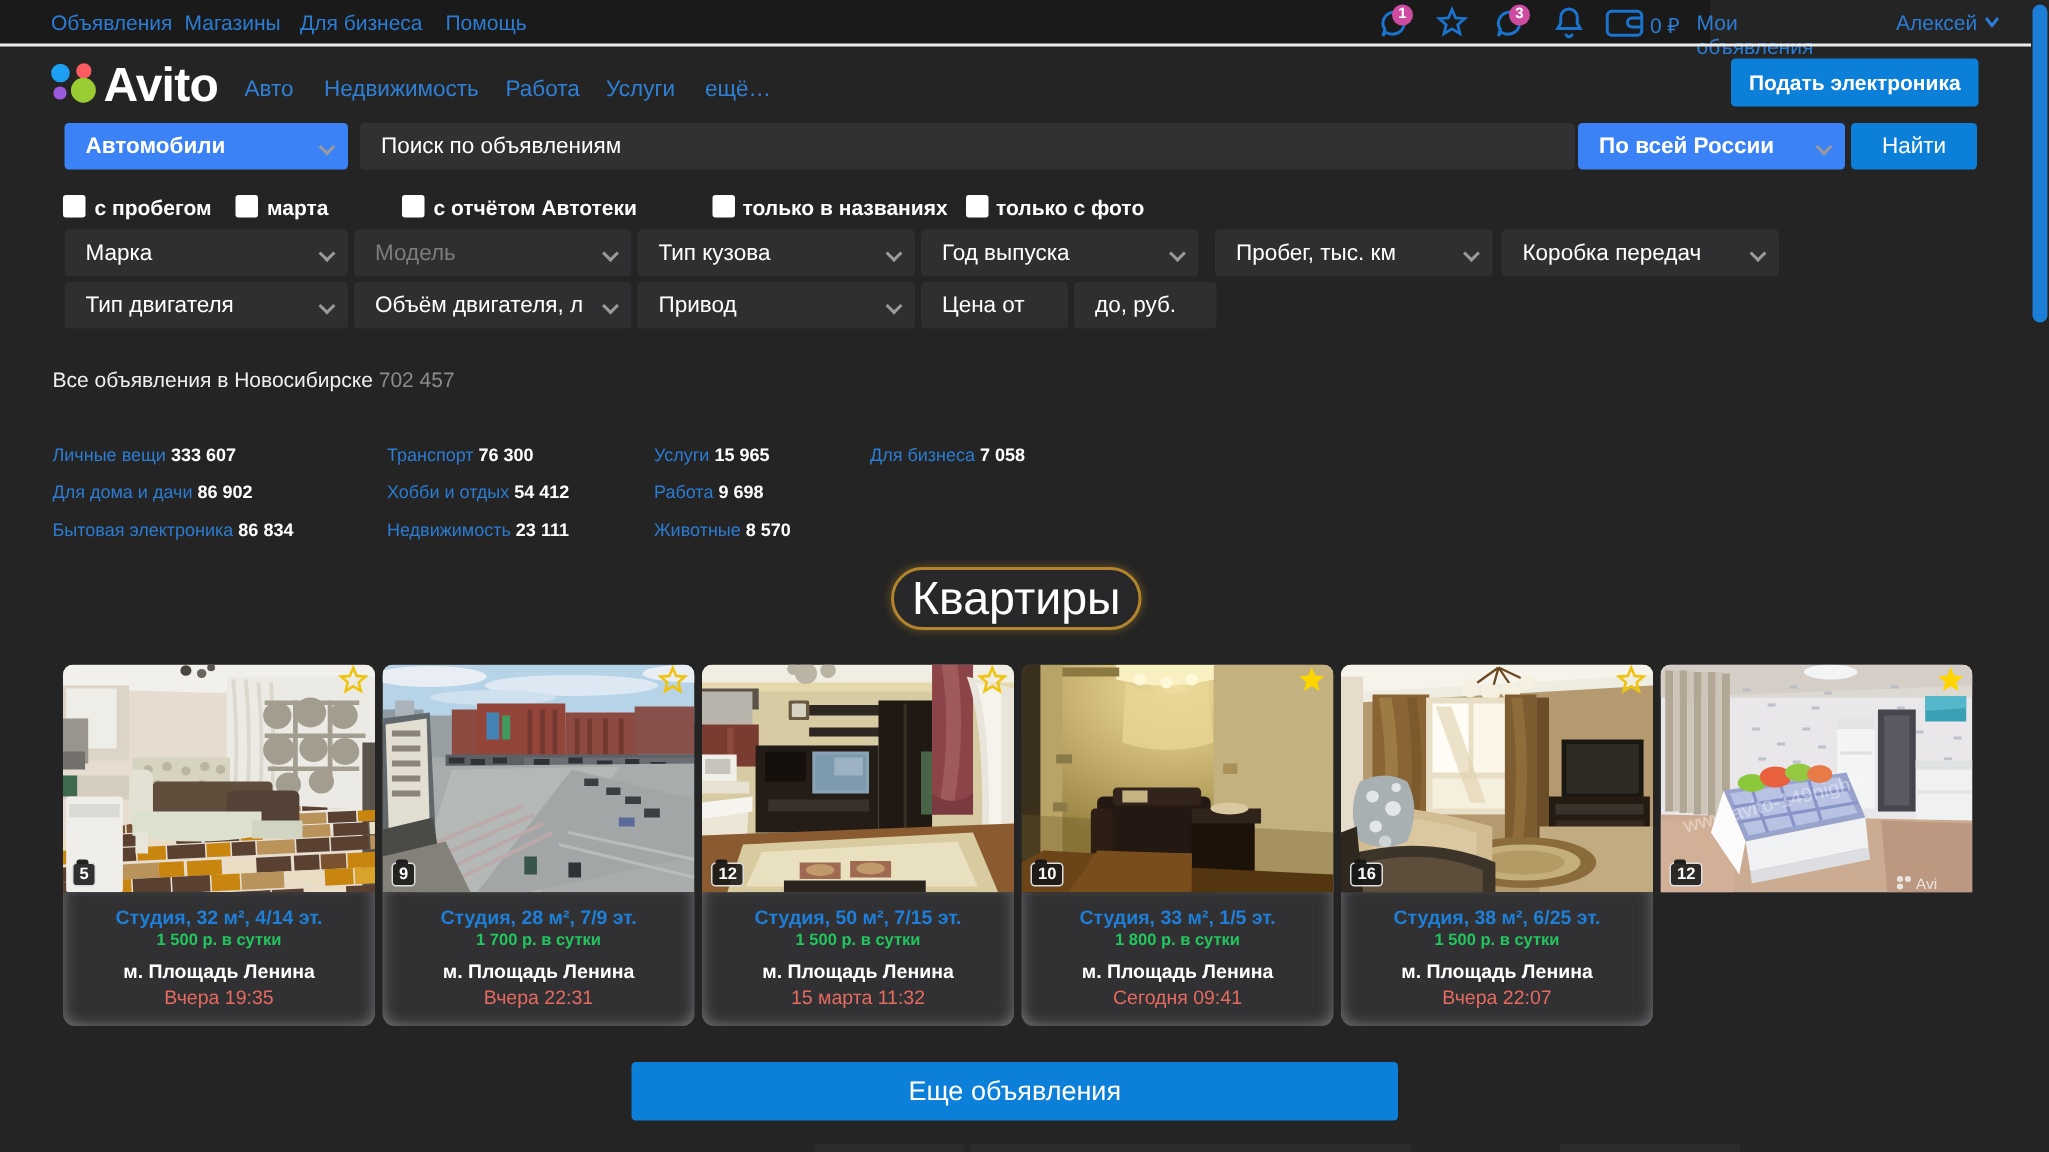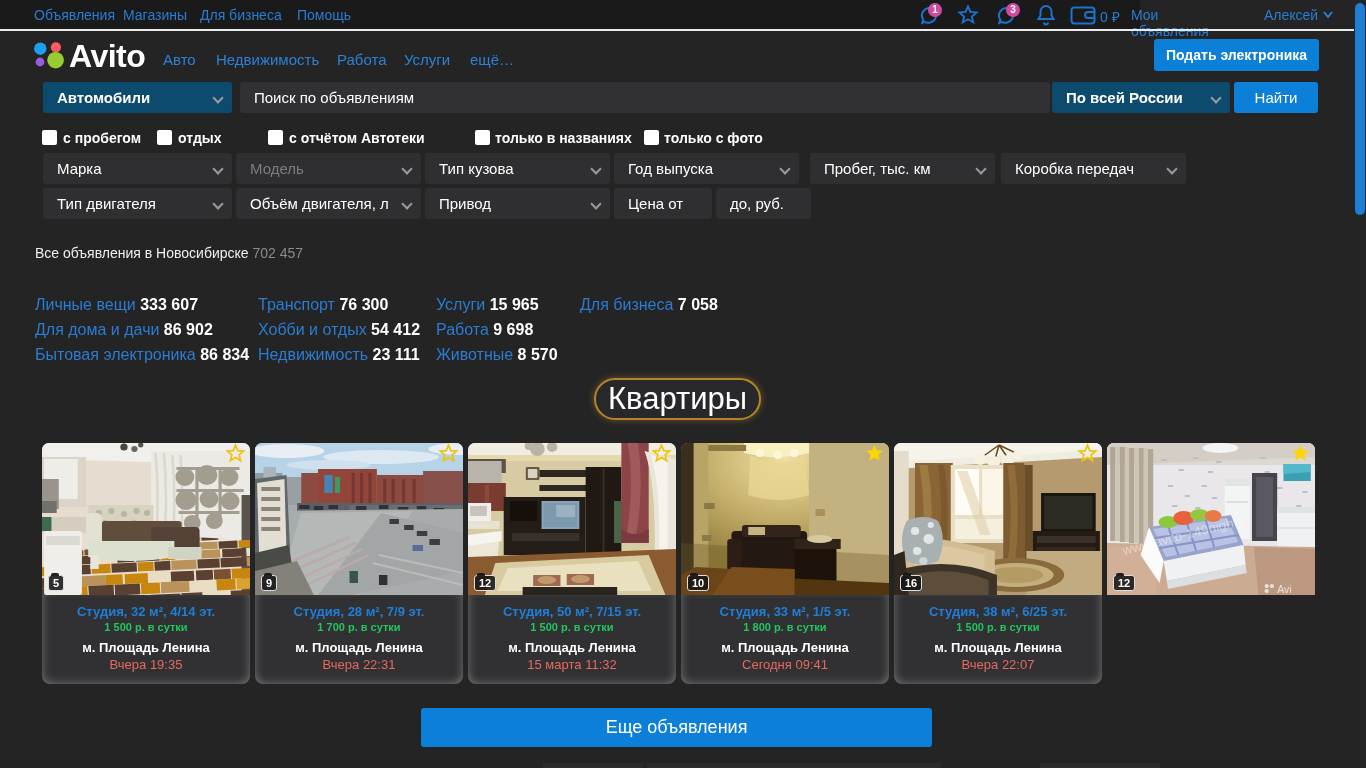--- a/index.html
+++ b/index.html
@@ -12,41 +12,41 @@
   #topbar .lnk { position:absolute; top:7px; font-size:14px; color:#2b7cd2; }
   #whiteline { position:absolute; left:0; top:29px; width:1354px; height:2px; background:#ececec; }
   .badge { position:absolute; width:14px; height:14px; border-radius:50%; background:#cf4ba2; color:#fff; font-size:10px; font-weight:bold; text-align:center; line-height:14px; }
 
   
   #logo-avito { position:absolute; left:69px; top:38px; font-size:32px; font-weight:bold; color:#fff; letter-spacing:-0.5px; }
   .nav { position:absolute; top:51px; font-size:15px; color:#2e80d6; }
   #btn-podat { position:absolute; left:1154px; top:39px; width:165px; height:32px; background:#0c7fd9; color:#fff; font-size:14px; font-weight:bold; text-align:center; line-height:32px; border-radius:3px; }
 
   
-  .selbox { position:absolute; background:#0c4a6e; color:#fff; font-size:15px; border-radius:3px; }
+  .selbox { position:absolute; background:#3b82f6; color:#fff; font-size:15px; border-radius:3px; }
   .selbox .t { position:absolute; left:14px; top:7px; font-weight:bold; }
   .chev { position:absolute; right:10px; top:12px; width:8px; height:8px; }
   .chev:before { content:""; position:absolute; left:0; top:0; width:6px; height:6px; border-right:2px solid #9a9a9a; border-bottom:2px solid #9a9a9a; transform:rotate(45deg); }
   #searchinput { position:absolute; left:240px; top:82px; width:810px; height:31px; background:#313133; border-radius:3px; color:#fff; font-size:15px; }
   #searchinput .t { position:absolute; left:14px; top:7px; }
   #btn-find { position:absolute; left:1234px; top:82px; width:84px; height:31px; background:#0c7fd9; color:#fff; font-size:15px; text-align:center; line-height:31px; border-radius:3px; }
 
   
   .cb { position:absolute; top:130px; width:15px; height:15px; background:#fff; border-radius:2px; }
   .cblbl { position:absolute; top:130px; color:#fff; font-size:14px; font-weight:bold; }
 
   
   .fil { position:absolute; height:31px; background:#2f2f31; border-radius:3px; color:#fff; font-size:15px; }
   .fil .t { position:absolute; left:14px; top:7px; }
   .fil .dis { color:#7c7c7e; }
 
   
   #alltitle { position:absolute; left:35px; top:245px; font-size:14px; color:#efefef; }
   #alltitle span { color:#8b8b8d; }
-  .cat { position:absolute; font-size:16px; color:#2b7cd2; }
+  .cat { position:absolute; font-size:12px; color:#2b7cd2; }
   .cat b { color:#fff; }
 
   
   #kvbox { position:absolute; left:594px; top:378px; width:167px; height:42px; border:2px solid #b2842c; border-radius:21px; box-shadow:0 0 6px 1px rgba(180,132,40,.4); background:#28282a; }
   #kvbox .t { position:absolute; left:0; width:100%; top:1px; text-align:center; color:#fff; font-size:31px; }
 
   
   .card { position:absolute; top:441px; width:208px; height:243px; }
   .photo { position:absolute; left:0; top:2px; width:208px; height:152px; border-radius:7px 7px 0 0; overflow:hidden; }
   .photo svg { display:block; }
@@ -133,21 +133,21 @@
   </div>
 <div class="selbox" style="left:1052px; top:82px; width:178px; height:31px;">
     <span class="t">По всей России</span>
     <span class="chev"></span>
   </div>
 <div id="btn-find">Найти</div>
 
 <div class="cb" style="left:42px;"></div>
 <span class="cblbl" style="left:63px;">с пробегом</span>
 <div class="cb" style="left:157px;"></div>
-<span class="cblbl" style="left:178px;">отдых</span>
+<span class="cblbl" style="left:178px;">марта</span>
 <div class="cb" style="left:268px;"></div>
 <span class="cblbl" style="left:289px;">с отчётом Автотеки</span>
 <div class="cb" style="left:475px;"></div>
 <span class="cblbl" style="left:495px;">только в названиях</span>
 <div class="cb" style="left:644px;"></div>
 <span class="cblbl" style="left:664px;">только с фото</span>
 
 <div class="fil" style="left:43px; top:153px; width:189px;">
     <span class="t">Марка</span>
     <span class="chev"></span>

